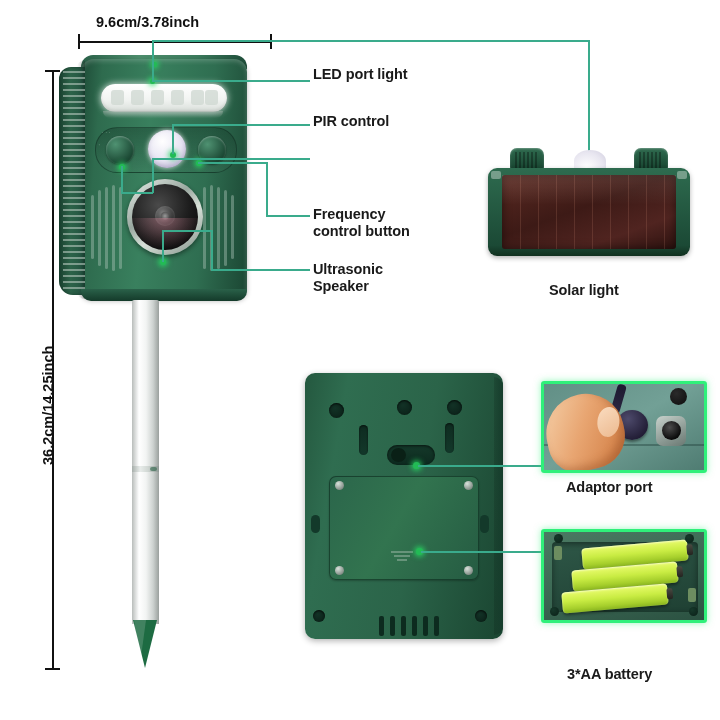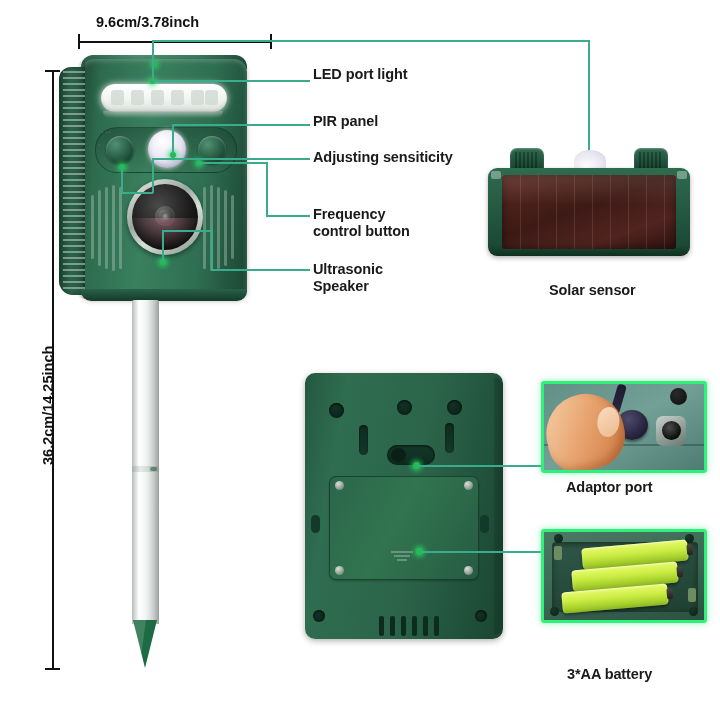--- a/index.html
+++ b/index.html
@@ -320,23 +320,22 @@
   <div class="lead" style="left:198px;top:162px;width:70px;"></div>
   <div class="leadv" style="left:266px;top:162px;height:54px;"></div>
   <div class="lead" style="left:266px;top:215px;width:44px;"></div>
 
   <div class="leadv" style="left:162px;top:230px;height:32px;"></div>
   <div class="lead" style="left:162px;top:230px;width:50px;"></div>
   <div class="leadv" style="left:211px;top:230px;height:40px;"></div>
   <div class="lead" style="left:211px;top:269px;width:99px;"></div>
 
   <div class="lbl abs" style="left:313px;top:66px;">LED port light</div>
-  <div class="lbl abs" style="left:313px;top:113px;">PIR panel</div>
+  <div class="lbl abs" style="left:313px;top:113px;">PIR control</div>
   <div class="lbl abs" style="left:313px;top:149px;">
-    <div>Adjusting sensiticity</div>
   </div>
   <div class="lbl abs" style="left:313px;top:206px;">
     <div>Frequency</div>
     <div>control button</div>
   </div>
   <div class="lbl abs" style="left:313px;top:261px;">
     <div>Ultrasonic</div>
     <div>Speaker</div>
   </div>
 
@@ -373,21 +372,21 @@
           <i style="left:108px"></i>
         <i style="left:126px"></i>
           <i style="left:144px"></i>
           <i style="left:162px"></i>
       </div>
       <div class="sp-gloss"></div>
       <div class="sp-corner" style="left:3px;top:3px;"></div>
       <div class="sp-corner" style="right:3px;top:3px;"></div>
     </div>
   </div>
-  <div class="lbl abs" style="left:549px;top:282px;">Solar sensor</div>
+  <div class="lbl abs" style="left:549px;top:282px;">Solar light</div>
 
   <div id="back">
     <div class="bk-body">
       <div class="bk-edge"></div>
 
       <div class="bk-hole" style="left:24px;top:30px;"></div>
       <div class="bk-hole" style="left:92px;top:27px;"></div>
       <div class="bk-hole" style="left:142px;top:27px;"></div>
 
       <div class="bk-slot" style="left:54px;top:52px;"></div>

